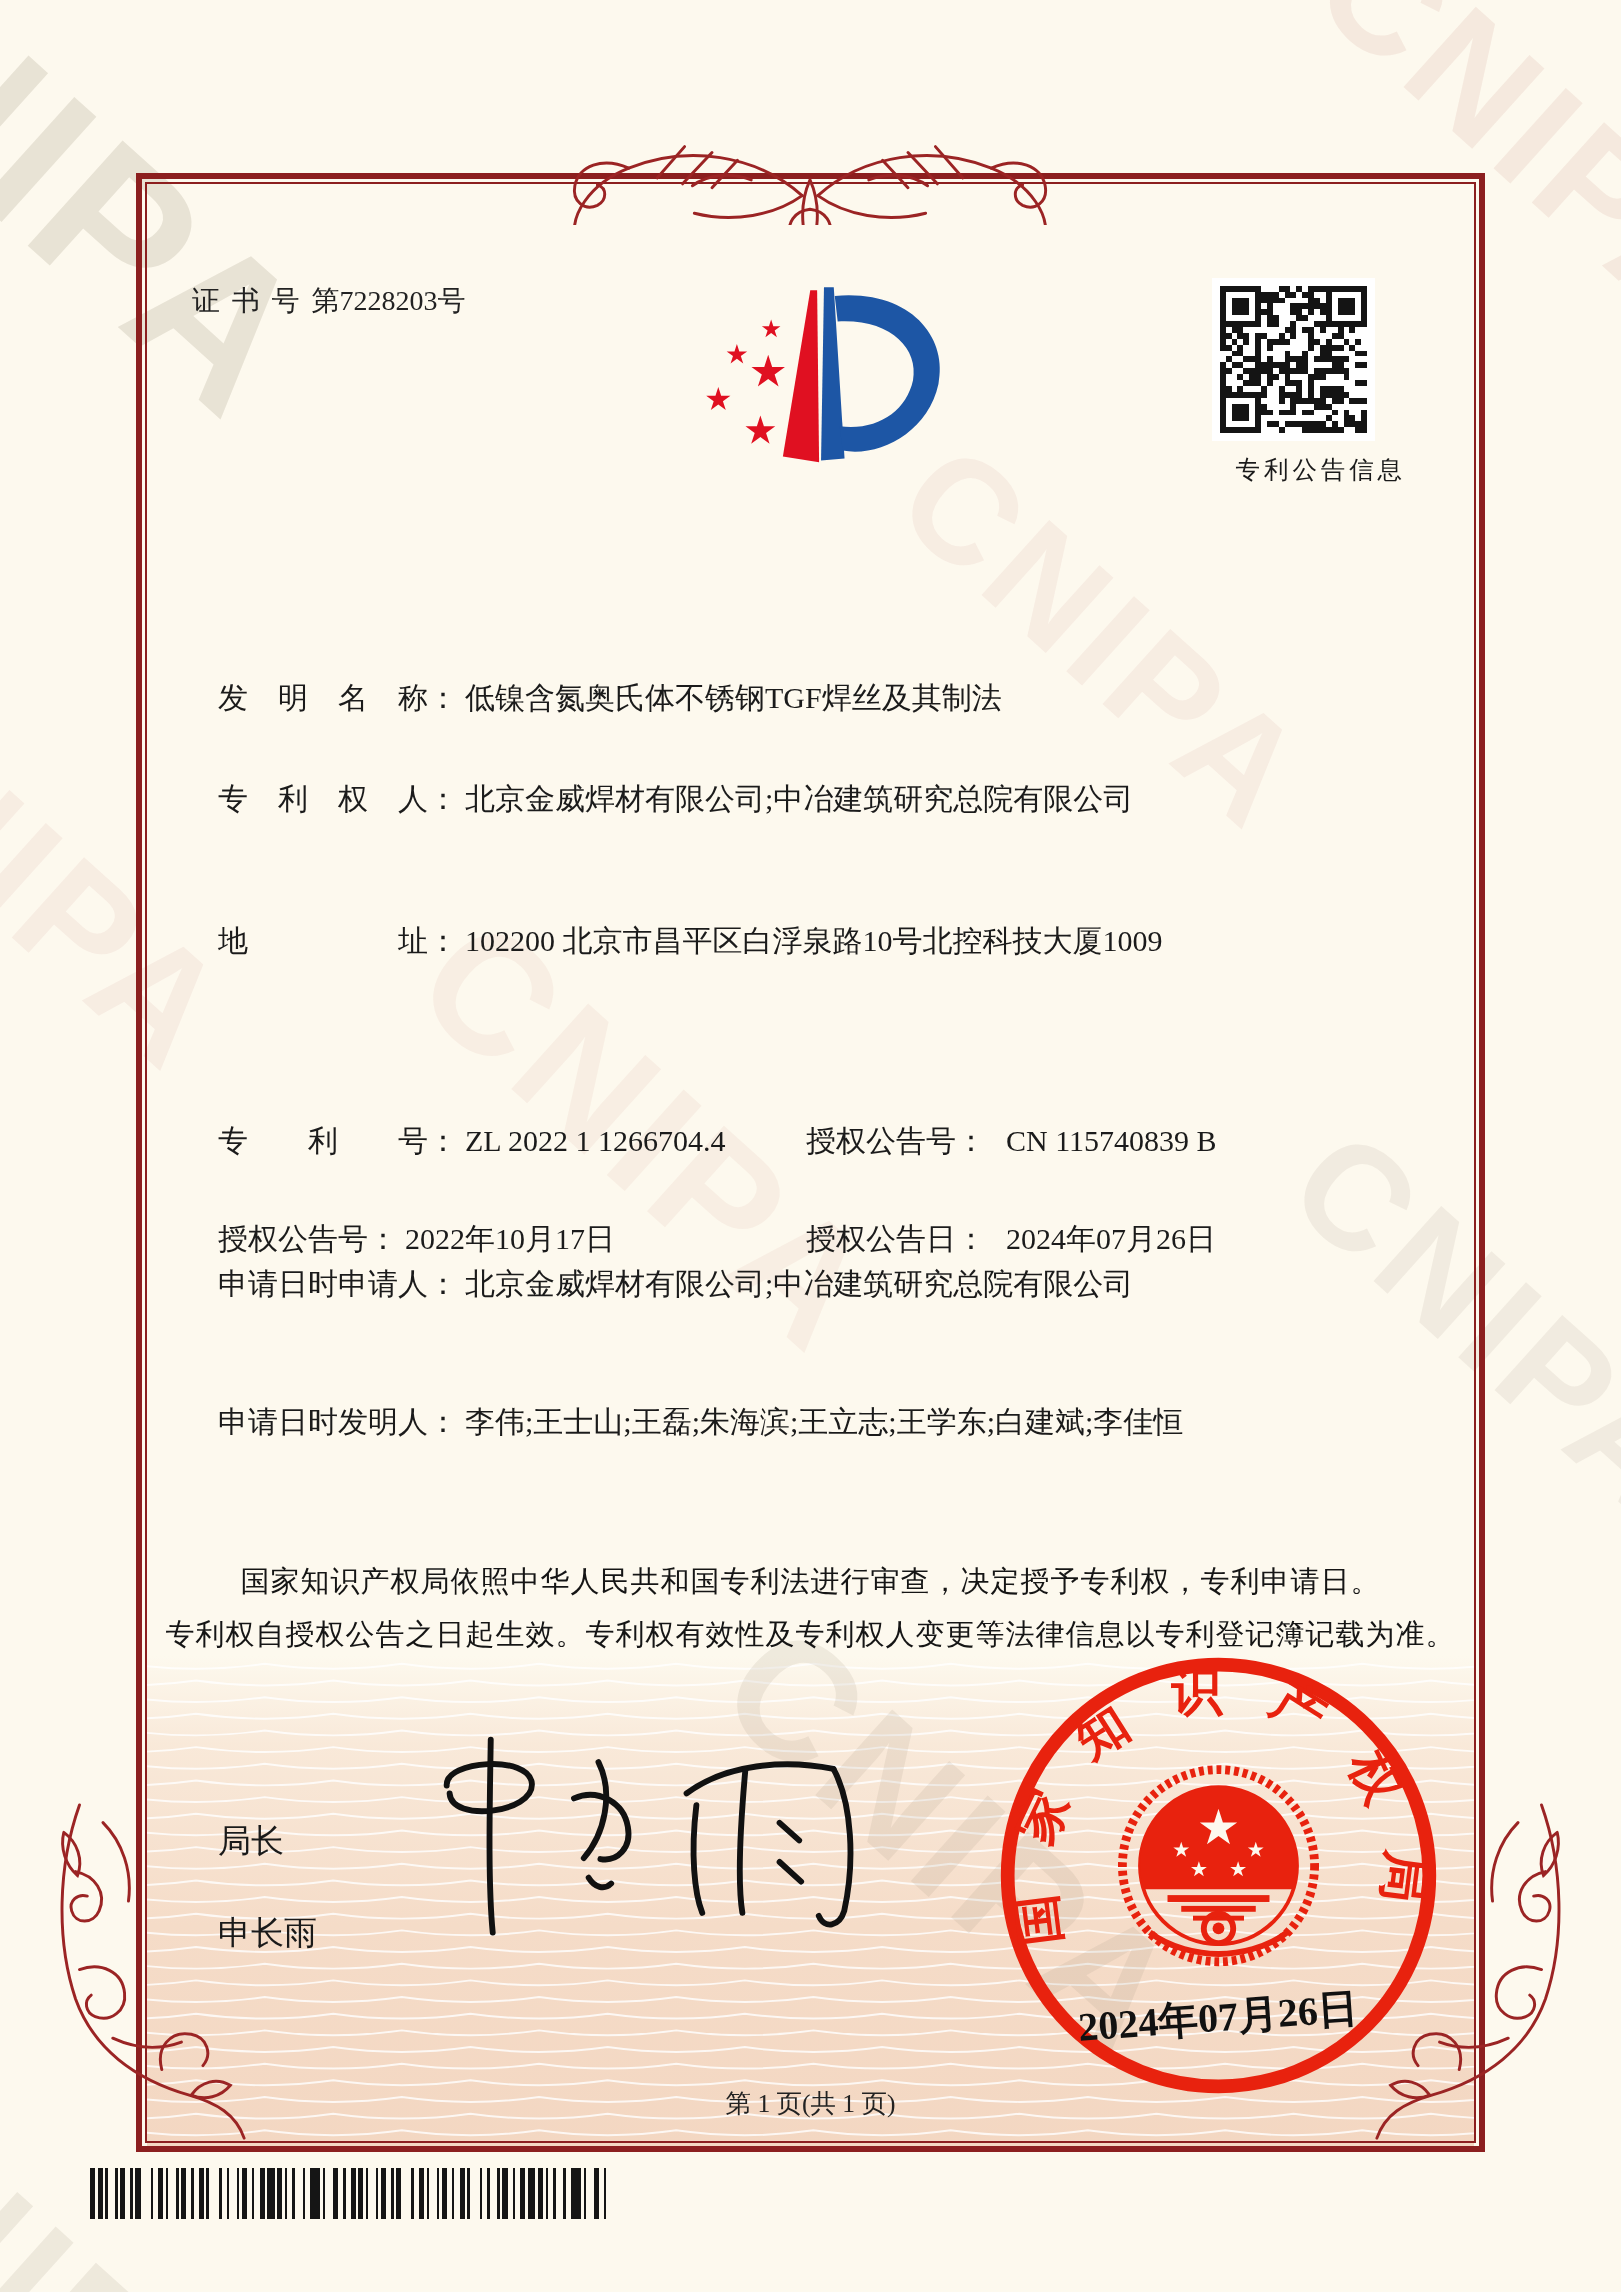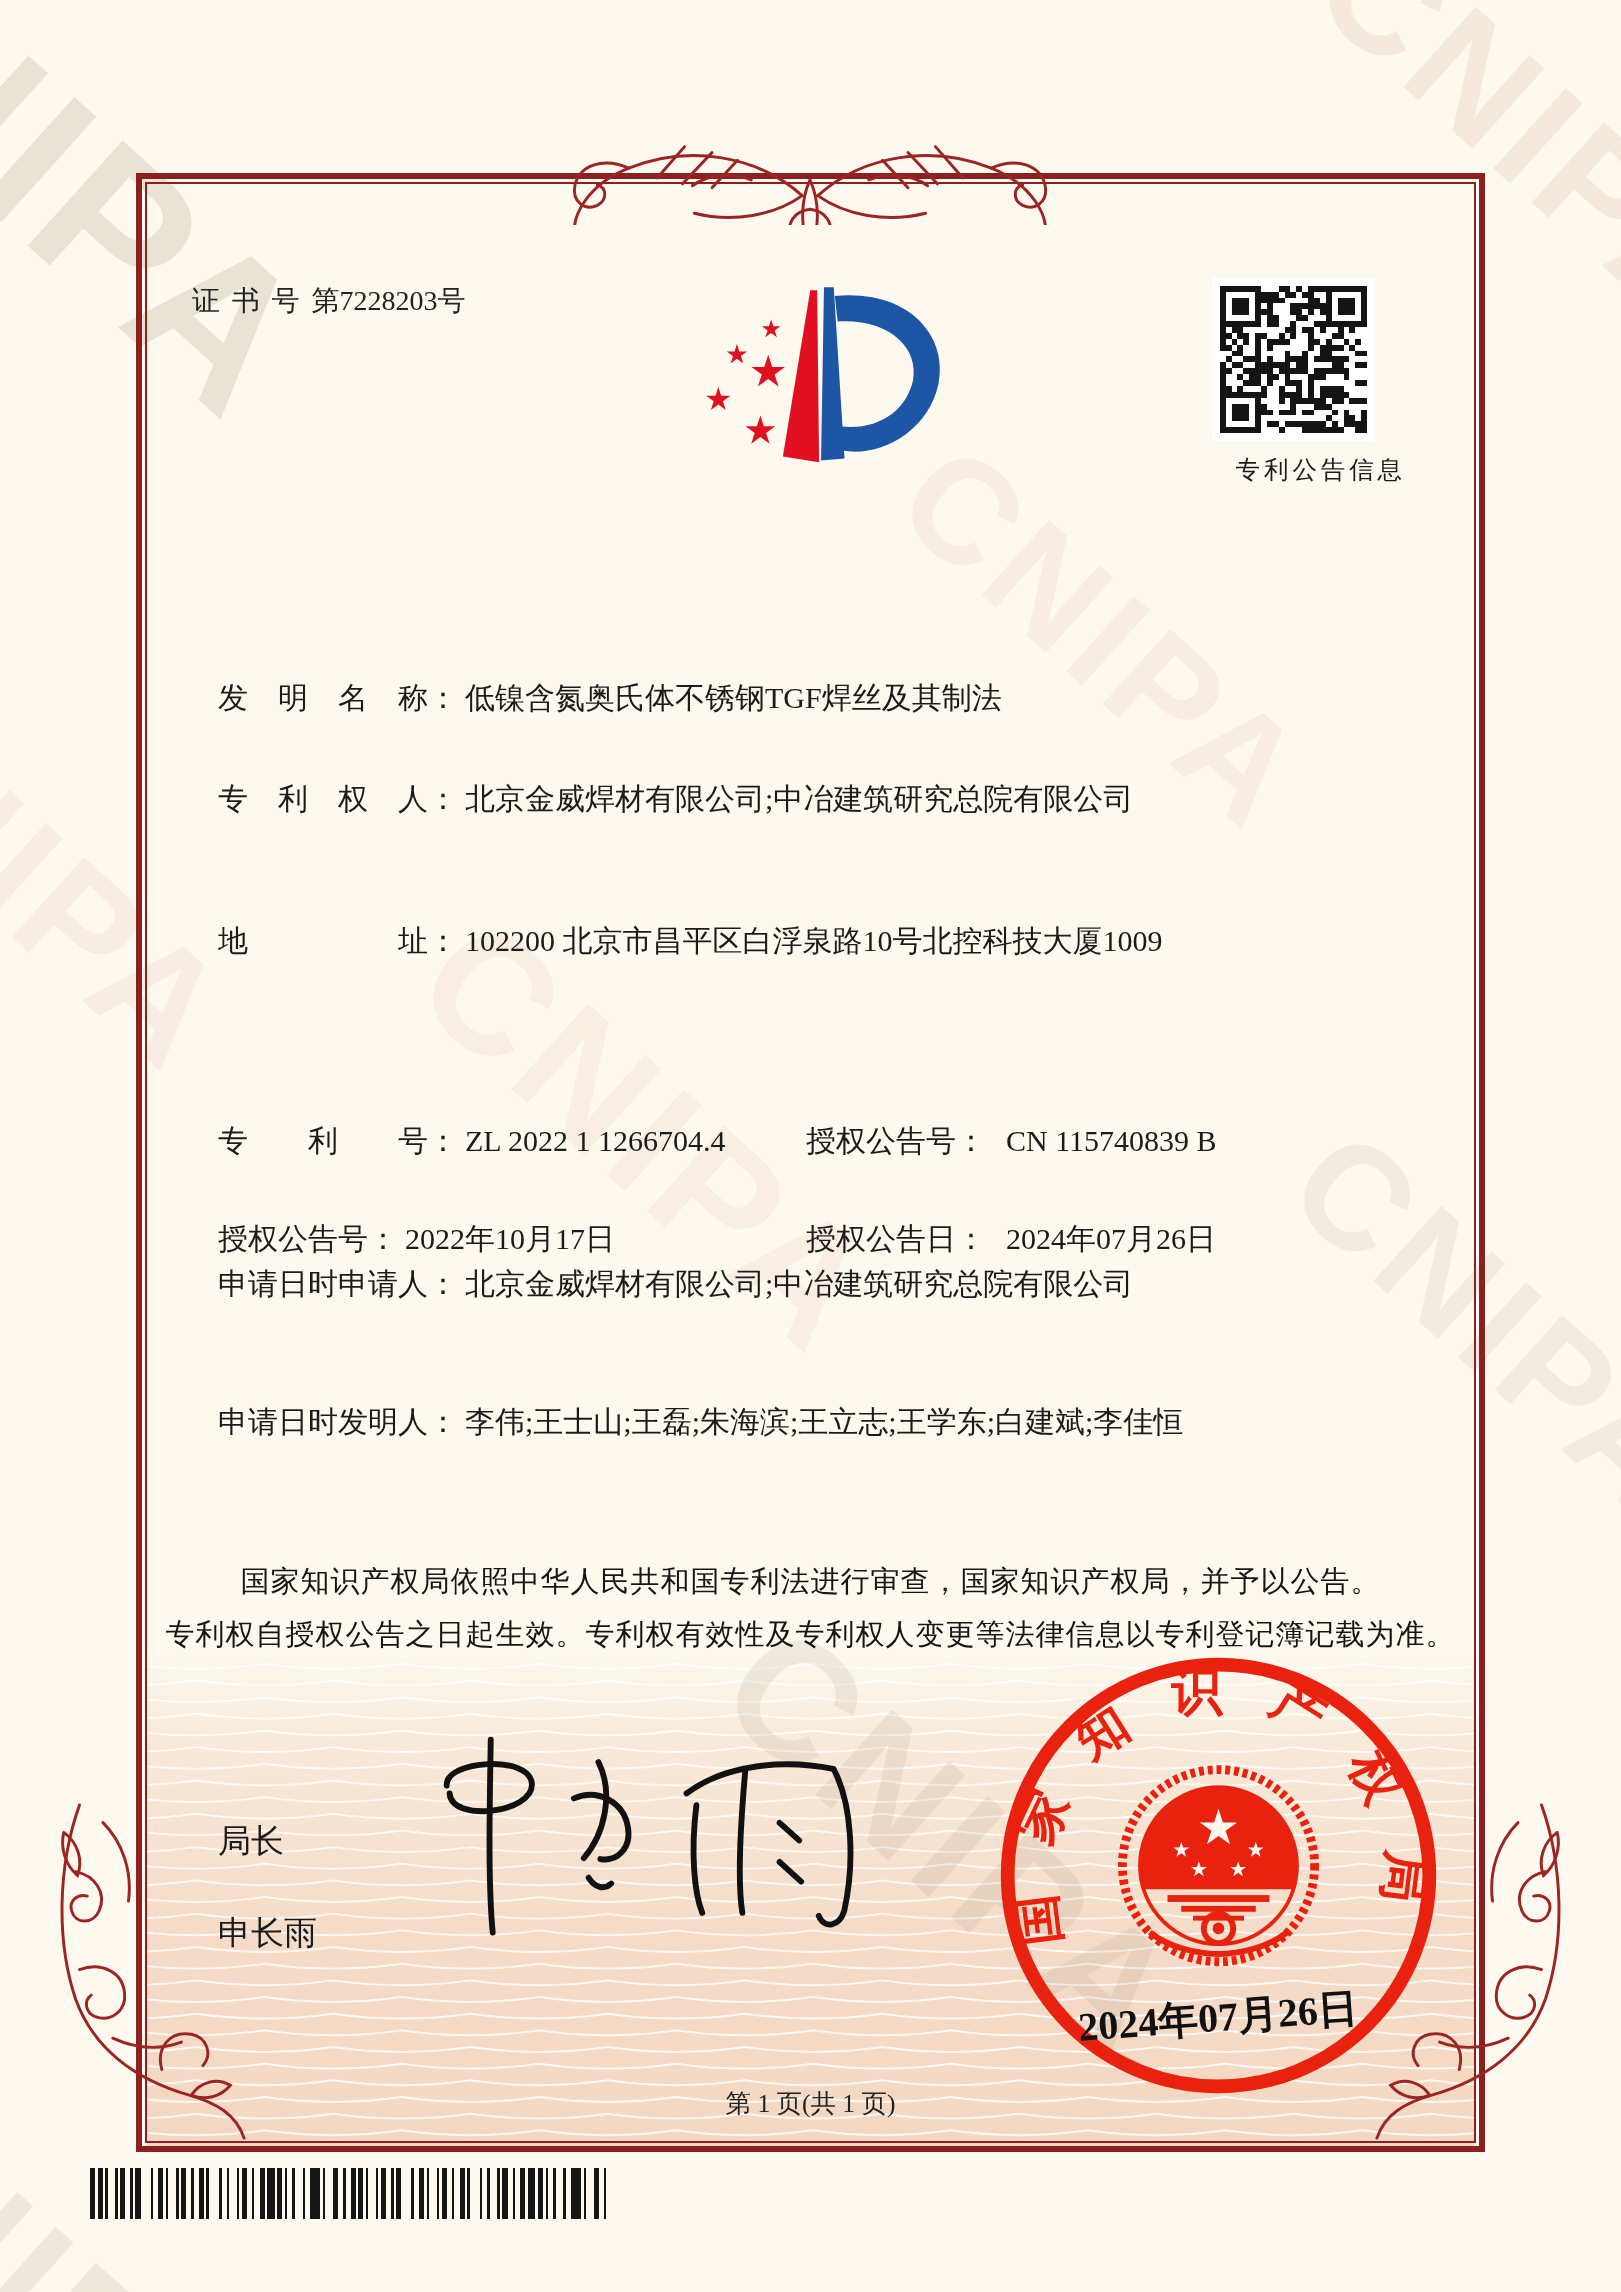--- a/index.html
+++ b/index.html
@@ -837,21 +837,21 @@
       <span class="flab">授权公告日：</span><span class="fval">2024年07月26日</span>
     </span>
   </div>
   <div class="frow" style="top:1264px">
     <span class="flab">申请日时申请人：</span><span class="fval">北京金威焊材有限公司;中冶建筑研究总院有限公司</span>
   </div>
   <div class="frow" style="top:1402px">
     <span class="flab">申请日时发明人：</span><span class="fval">李伟;王士山;王磊;朱海滨;王立志;王学东;白建斌;李佳恒</span>
   </div>
 
-  <div class="stline" style="top:1562px">国家知识产权局依照中华人民共和国专利法进行审查，国家知识产权局，并予以公告。</div>
+  <div class="stline" style="top:1562px">国家知识产权局依照中华人民共和国专利法进行审查，决定授予专利权，专利申请日。</div>
   <div class="stline" style="top:1615px">专利权自授权公告之日起生效。专利权有效性及专利权人变更等法律信息以专利登记簿记载为准。</div>
 
   <div class="dtxt" style="top:1819px">局长</div>
   <div class="dtxt" style="top:1911px">申长雨</div>
   <svg class="sig-svg" viewBox="420 1755 520 240">
     <path d="M500,1775 C499,1840 497,1920 502,1972"></path>
     <path d="M455,1822 C453,1796 540,1790 542,1820 C544,1850 460,1860 458,1830"></path>
     <path d="M610,1798 C626,1830 616,1872 595,1896"></path>
     <path d="M585,1835 C610,1824 636,1840 640,1864 C644,1886 629,1900 612,1897"></path>
     <path d="M600,1916 C606,1926 616,1929 623,1922"></path>

